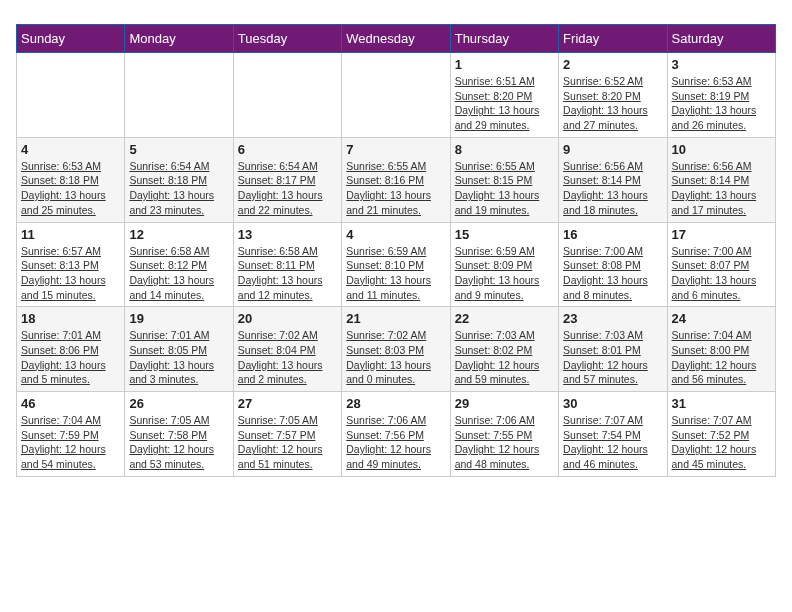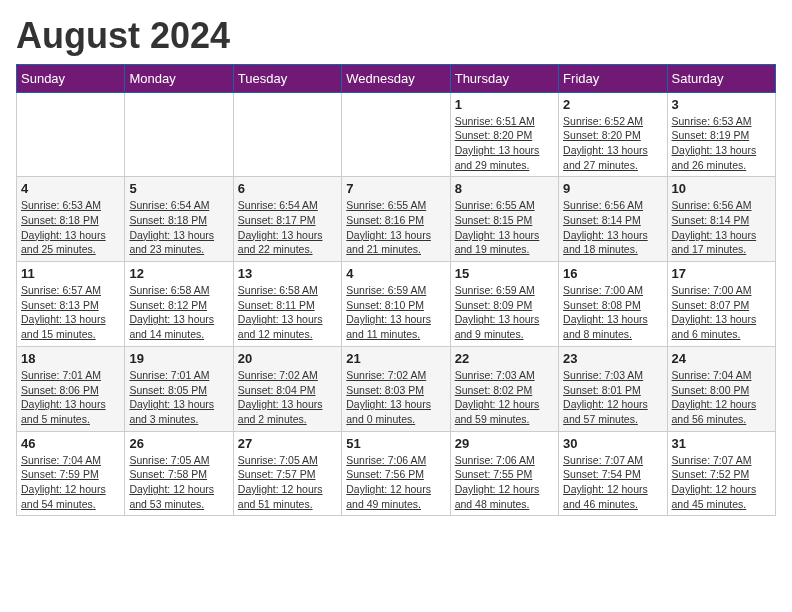--- a/index.html
+++ b/index.html
@@ -85,21 +85,20 @@
     }
     .empty-cell {
       background: #fff !important;
     }
   </style>
 </head>
 <body>
 
 <div class="header">
   <div class="title-block">
-    <div class="calendar-title">August 2024</div>
   </div>
 </div>
 
 <table>
   <thead>
     <tr>
     <th>Sunday</th>
         <th>Monday</th>
         <th>Tuesday</th>
         <th>Wednesday</th>
@@ -278,21 +277,21 @@
 Sunset: 7:58 PM
 Daylight: 12 hours and 53 minutes.</div>
         </td>
         <td>
           <div class="day-num">27</div>
           <div class="day-info" style="white-space: pre-line;">Sunrise: 7:05 AM
 Sunset: 7:57 PM
 Daylight: 12 hours and 51 minutes.</div>
         </td>
         <td>
-          <div class="day-num">51</div>
+          <div class="day-num">28</div>
           <div class="day-info" style="white-space: pre-line;">Sunrise: 7:06 AM
 Sunset: 7:56 PM
 Daylight: 12 hours and 49 minutes.</div>
         </td>
         <td>
           <div class="day-num">29</div>
           <div class="day-info" style="white-space: pre-line;">Sunrise: 7:06 AM
 Sunset: 7:55 PM
 Daylight: 12 hours and 48 minutes.</div>
         </td>

